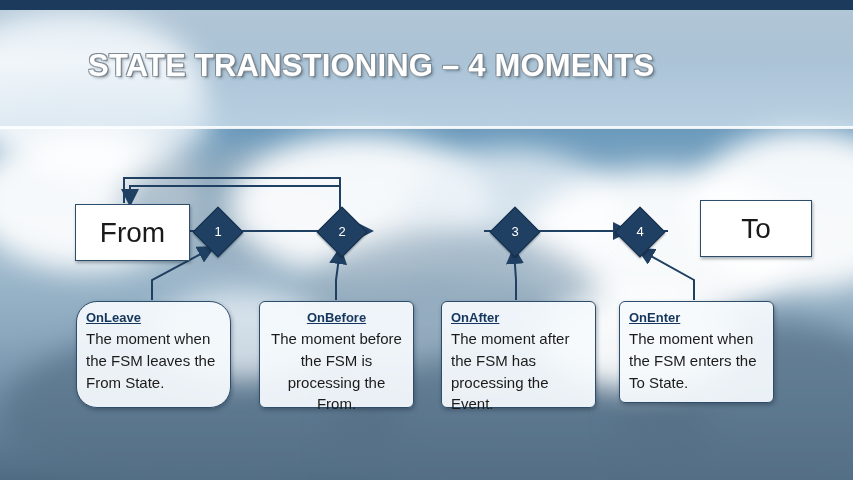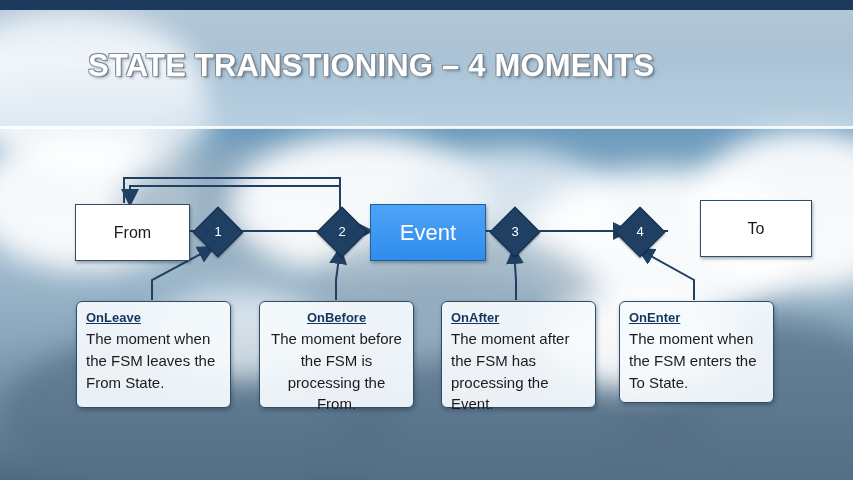--- a/index.html
+++ b/index.html
@@ -86,21 +86,21 @@
   }
 
   .state-box {
     position: absolute;
     background: #ffffff;
     border: 1px solid #2e4d6b;
     box-shadow: 1px 2px 3px rgba(20,35,50,0.35);
     display: flex;
     align-items: center;
     justify-content: center;
-    font-size: 16px;
+    font-size: 28px;
     color: #1a1a1a;
   }
   .event-box {
     position: absolute;
     background: linear-gradient(180deg, #4fa3f7 0%, #2f8ced 100%);
     border: 1px solid #1f5f9e;
     box-shadow: 1px 2px 3px rgba(20,35,50,0.35);
     display: flex;
     align-items: center;
     justify-content: center;
@@ -205,42 +205,39 @@
       <path d="M152 300 L152 280 L212 248" fill="none" stroke="#1f3f63" stroke-width="2" marker-end="url(#arr)"></path>
       <path d="M336 300 L336 280 L340 250" fill="none" stroke="#1f3f63" stroke-width="2" marker-end="url(#arr)"></path>
       <path d="M516 300 L516 280 L514 250" fill="none" stroke="#1f3f63" stroke-width="2" marker-end="url(#arr)"></path>
       <path d="M694 300 L694 280 L640 250" fill="none" stroke="#1f3f63" stroke-width="2" marker-end="url(#arr)"></path>
     </svg>
 
     <div class="state-box" style="left:75px; top:204px; width:113px; height:55px;">
       <span>From</span>
     </div>
 
-    <div class="event-box" style="left:370px; top:204px; width:114px; height:55px;">
-      <span>Event</span>
-    </div>
 
     <div class="state-box" style="left:668px; top:200px; width:110px; height:55px;margin-left:32px;">
       <span>To</span>
     </div>
 
     <div class="node-num" style="left:200px; top:214px;">
       <span>1</span>
     </div>
     <div class="node-num" style="left:324px; top:214px;">
       <span>2</span>
     </div>
     <div class="node-num" style="left:497px; top:214px;">
       <span>3</span>
     </div>
     <div class="node-num" style="left:622px; top:214px;">
       <span>4</span>
     </div>
 
-    <div class="callout" style="left:76px; top:301px; height:107px;">
+    <div class="callout" style="left:76px; top:301px; height:107px;border-radius:21px;">
       <div class="co-title">OnLeave</div>
       <div class="co-body">The moment when the FSM leaves the From State.</div>
     </div>
     <div class="callout" style="left:259px; top:301px; height:107px;text-align:center;">
       <div class="co-title">OnBefore</div>
       <div class="co-body">The moment before the FSM is processing the From.</div>
     </div>
     <div class="callout" style="left:441px; top:301px; height:107px;">
       <div class="co-title">OnAfter</div>
       <div class="co-body">The moment after the FSM has processing the Event.</div>

